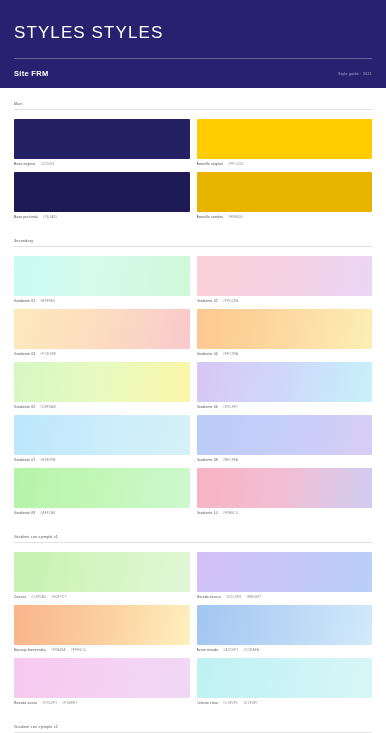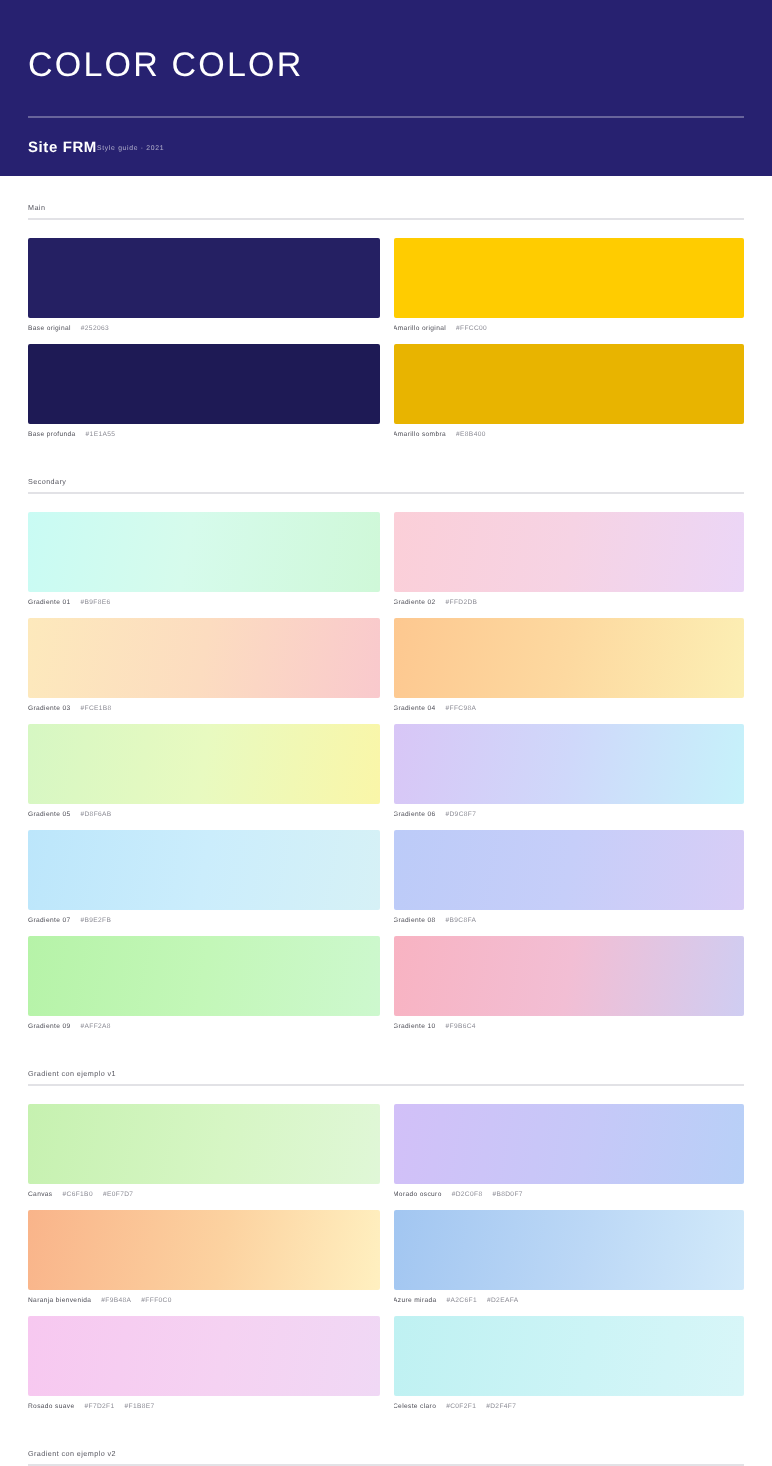--- a/index.html
+++ b/index.html
@@ -25,21 +25,21 @@
     line-height:22px;
   }
   .header-rule {
     height:1px;
     background:rgba(255,255,255,0.30);
     margin-top:14px;
   }
   .header-bottom {
     display:flex;
     align-items:center;
-    justify-content:flex-start;
+    justify-content:space-between;
     padding-top:10px;
   }
   .header-subtitle {
     color:#ffffff;
     font-size:7.5px;
     font-weight:700;
     letter-spacing:0.3px;
   }
   .header-meta {
     color:rgba(255,255,255,0.62);
@@ -98,21 +98,21 @@
   .swatch-hex {
     font-size:3.3px;
     color:#8b8b94;
     letter-spacing:0.18px;
   }
 </style>
 </head>
 <body>
 
 <div class="header">
-  <div class="header-title">COLOR COLOR</div>
+  <div class="header-title">STYLES STYLES</div>
   <div class="header-rule"></div>
   <div class="header-bottom">
     <div class="header-subtitle">Site FRM</div>
     <div class="header-meta">Style guide  ·  2021</div>
   </div>
 </div>
 
 <div class="body" id="body-root">
     <div class="section-label">Main</div>
     <div class="section-rule"></div>

